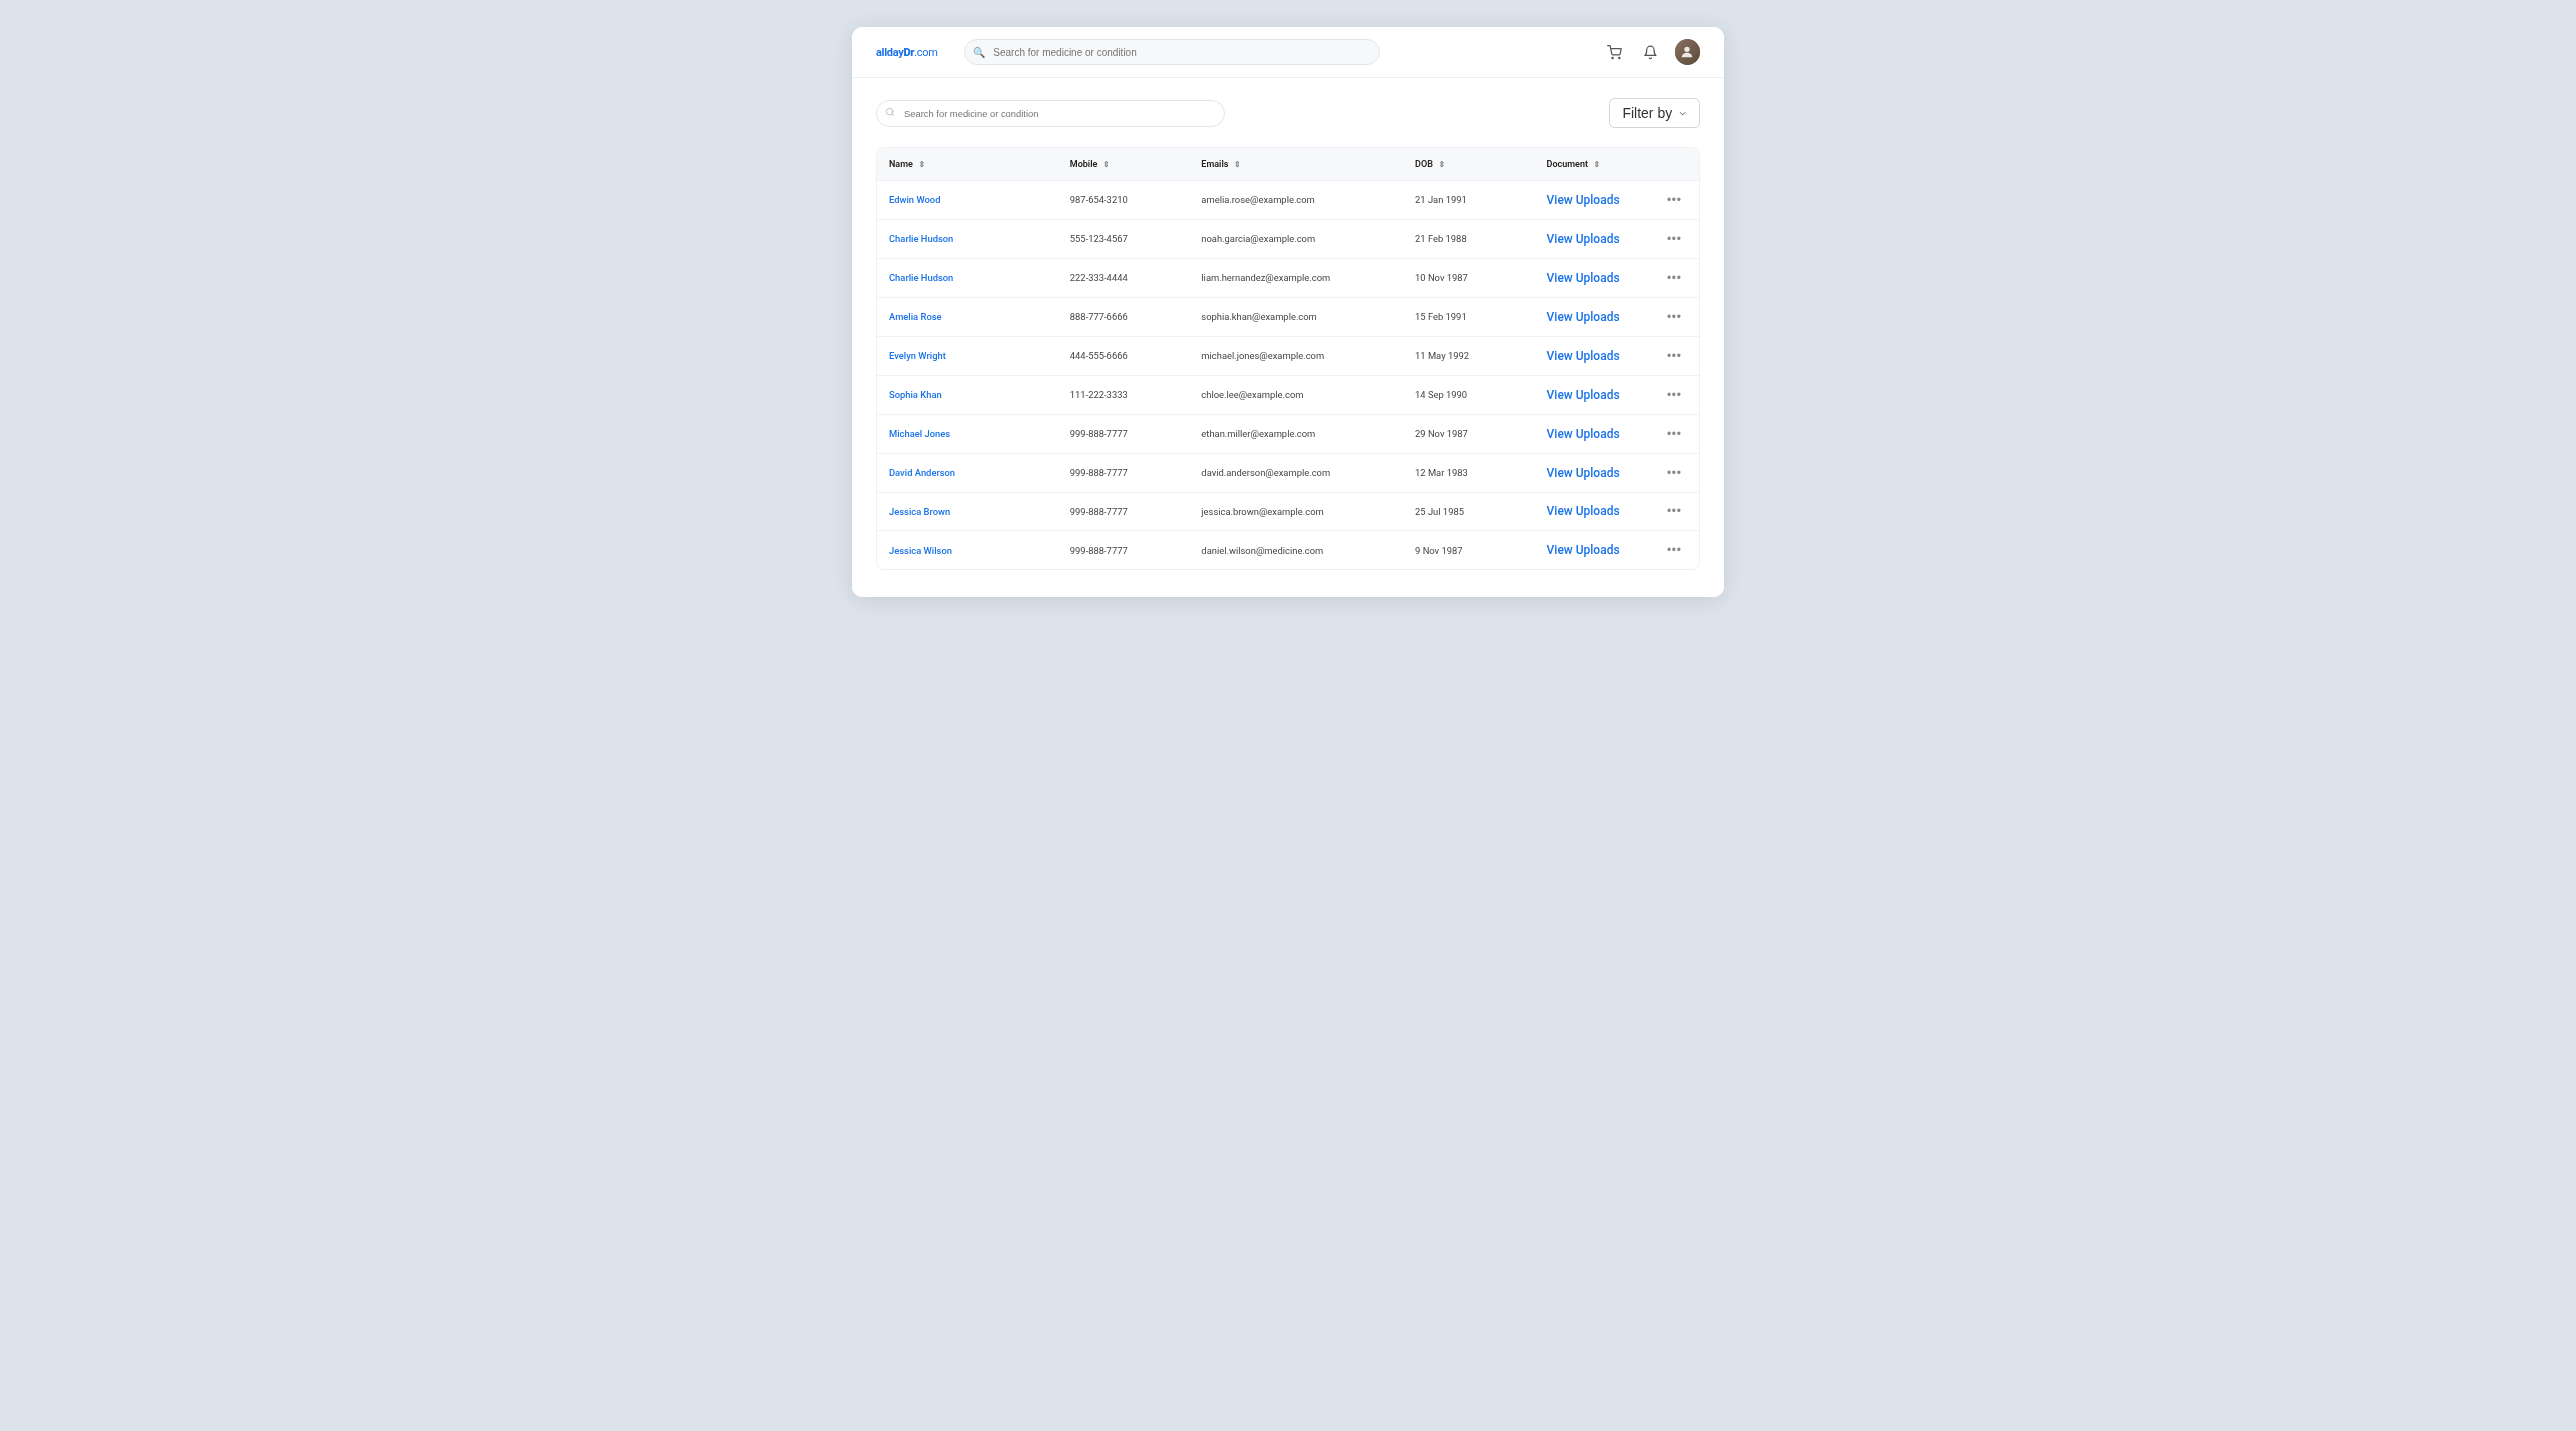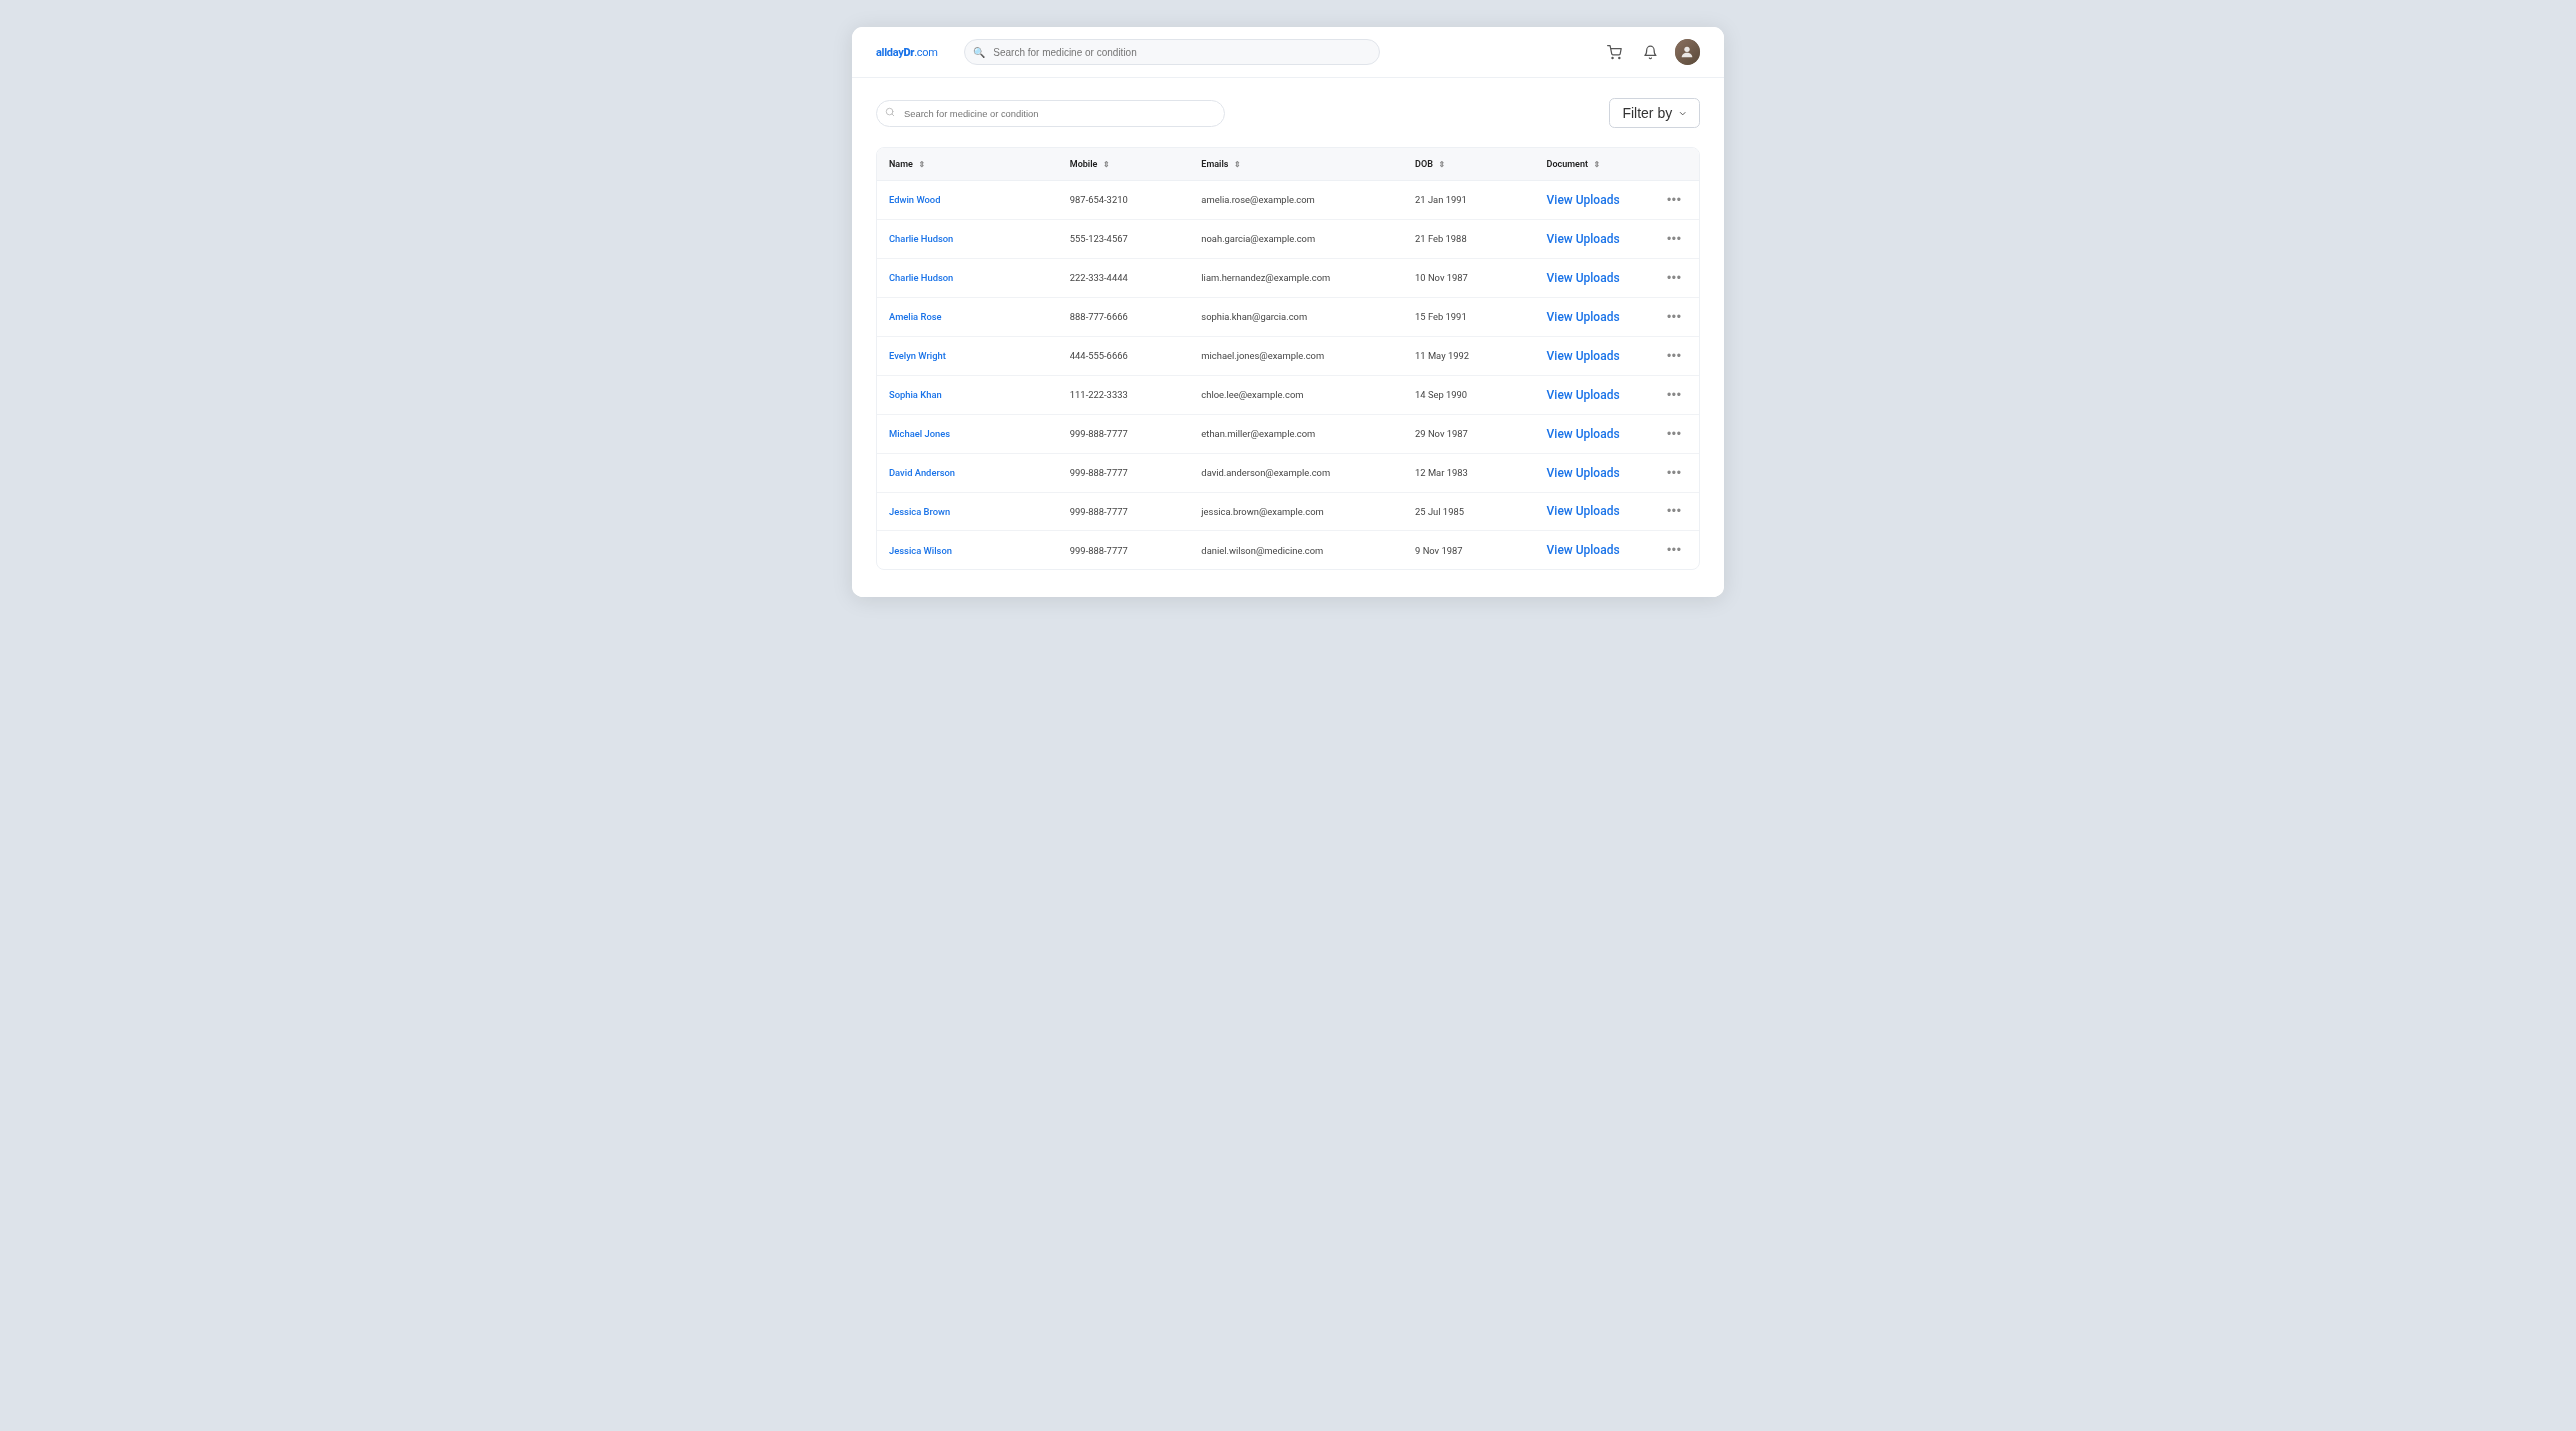--- a/index.html
+++ b/index.html
@@ -351,21 +351,21 @@
     </td>
     <td class="col-actions">
       <button class="more-btn">•••</button>
     </td>
   </tr>
             <tr>
     <td class="col-name">
       <a class="name-link" href="#">Amelia Rose</a>
     </td>
     <td class="col-mobile">888-777-6666</td>
-    <td class="col-email">sophia.khan@garcia.com</td>
+    <td class="col-email">sophia.khan@example.com</td>
     <td class="col-dob">15 Feb 1991</td>
     <td class="col-doc">
       <a class="view-uploads-link" href="#">View Uploads</a>
     </td>
     <td class="col-actions">
       <button class="more-btn">•••</button>
     </td>
   </tr>
             <tr>
     <td class="col-name">

